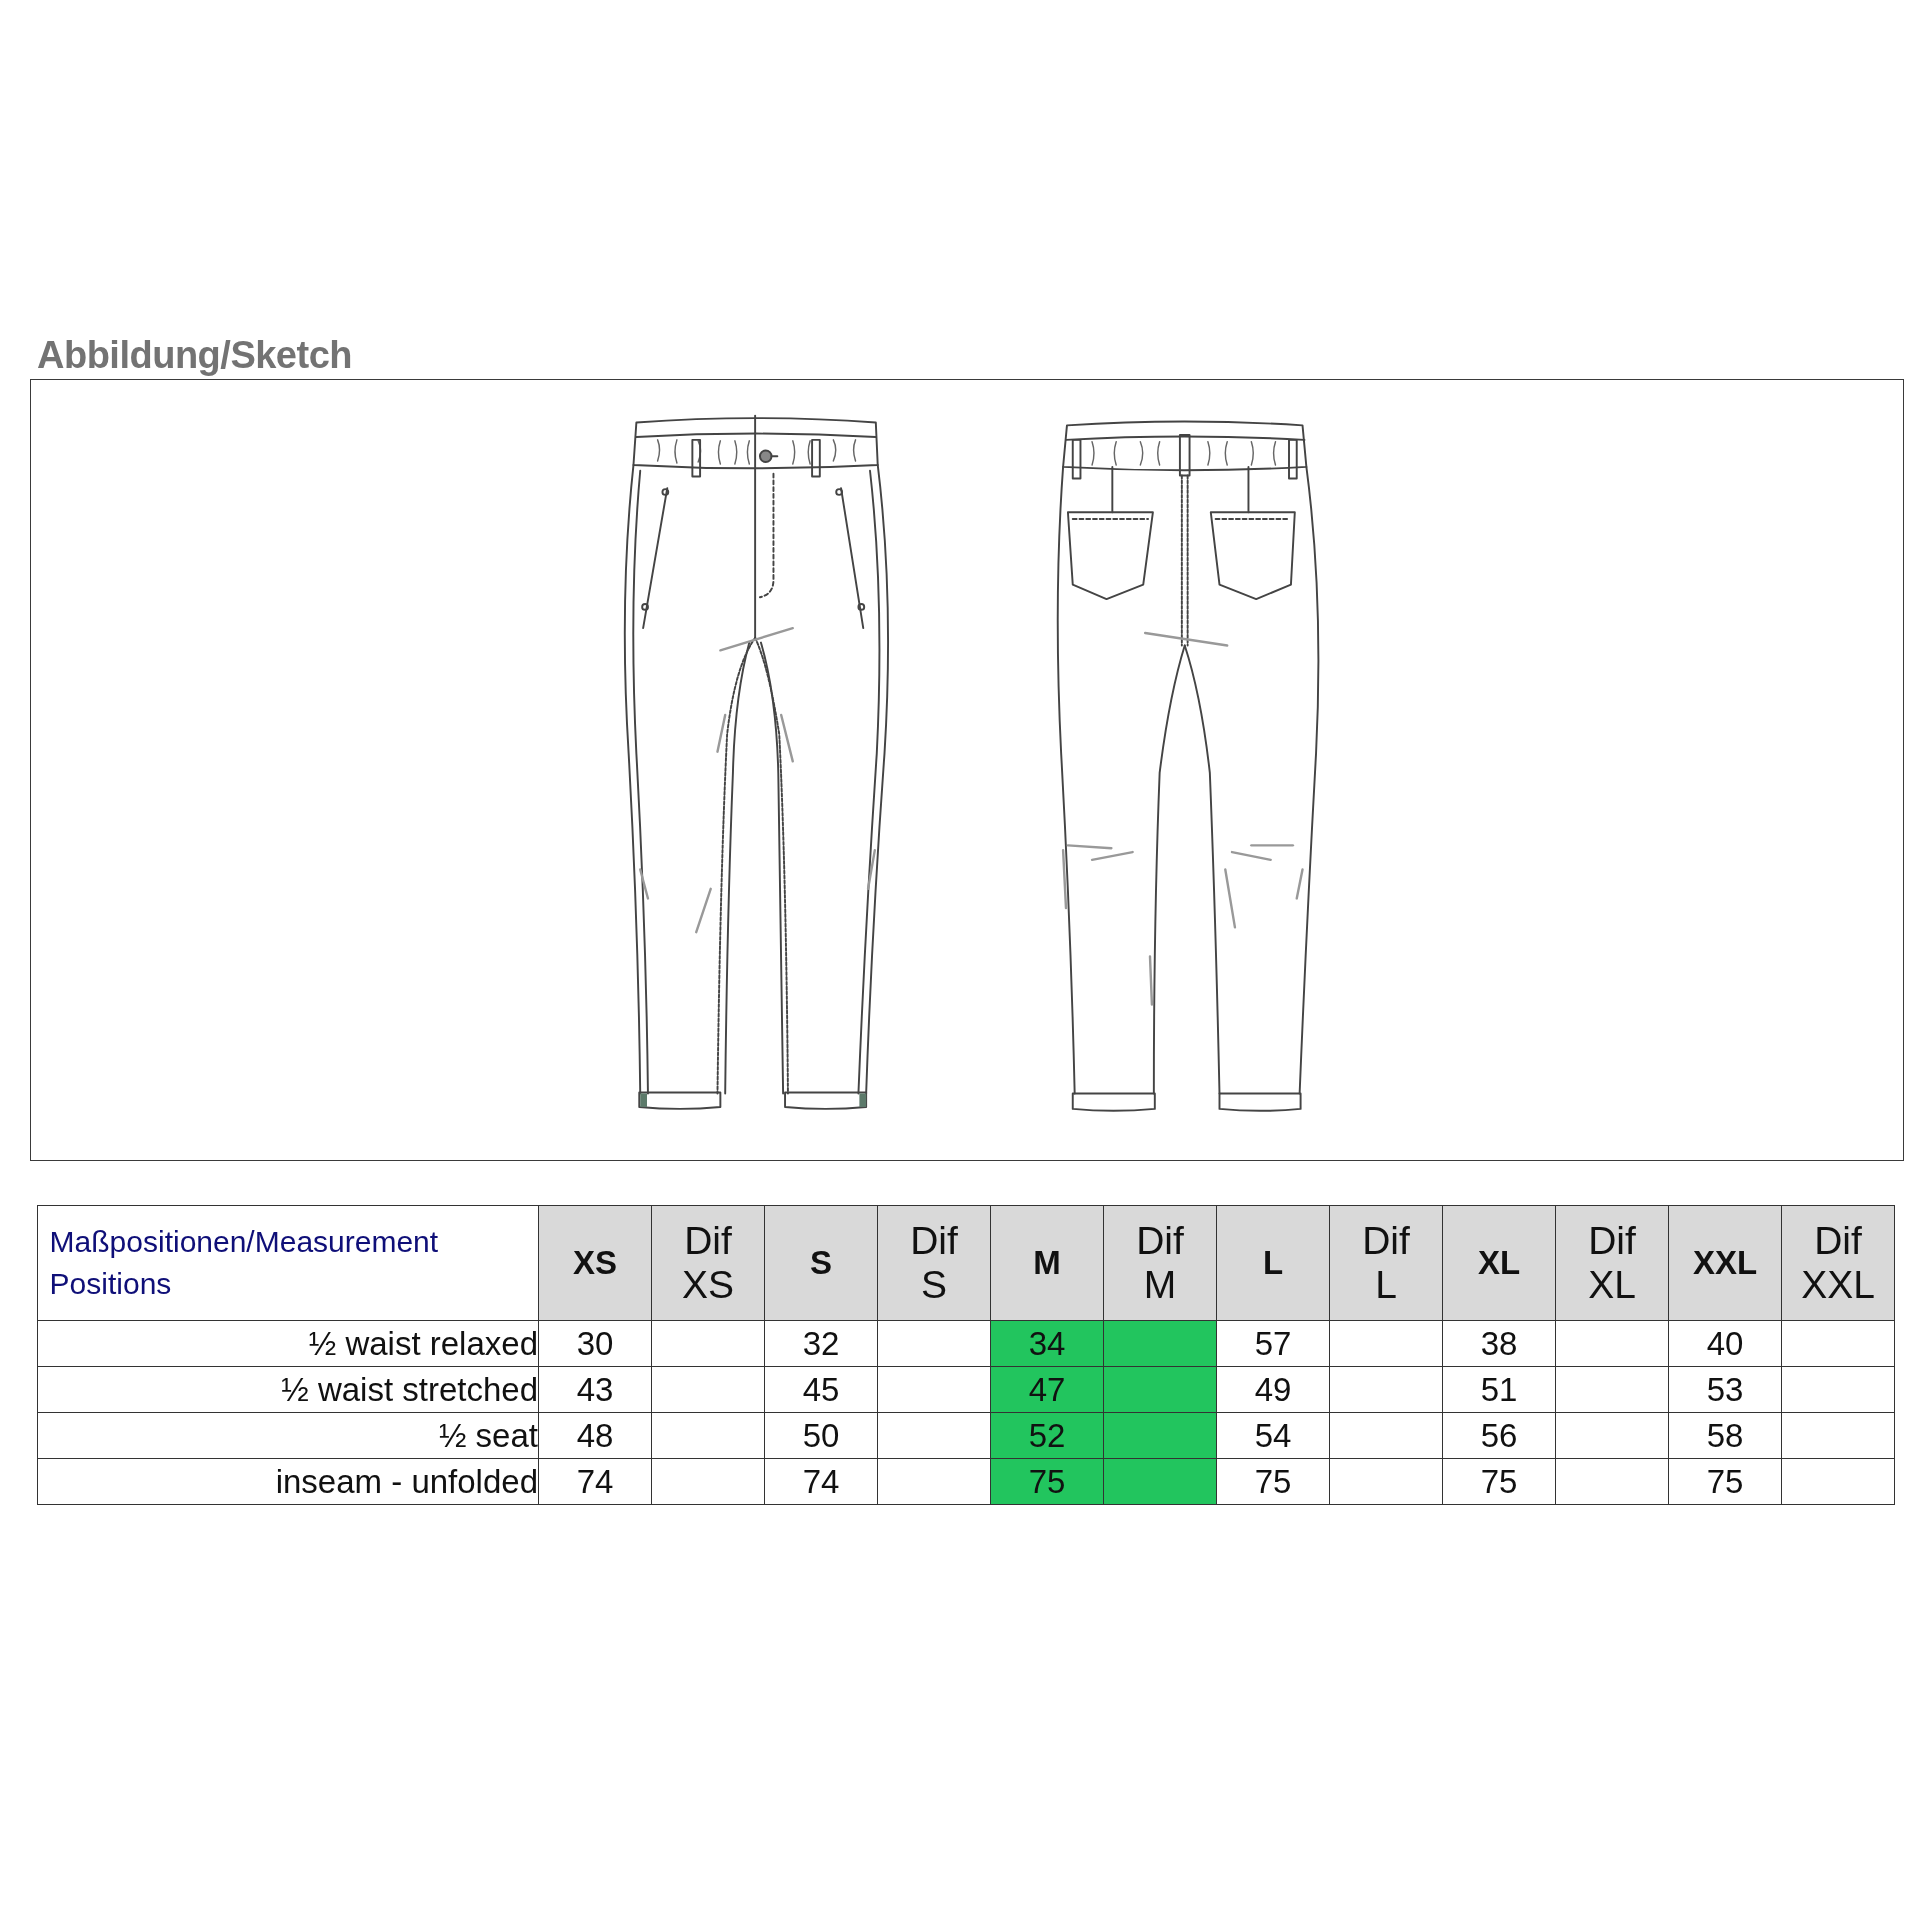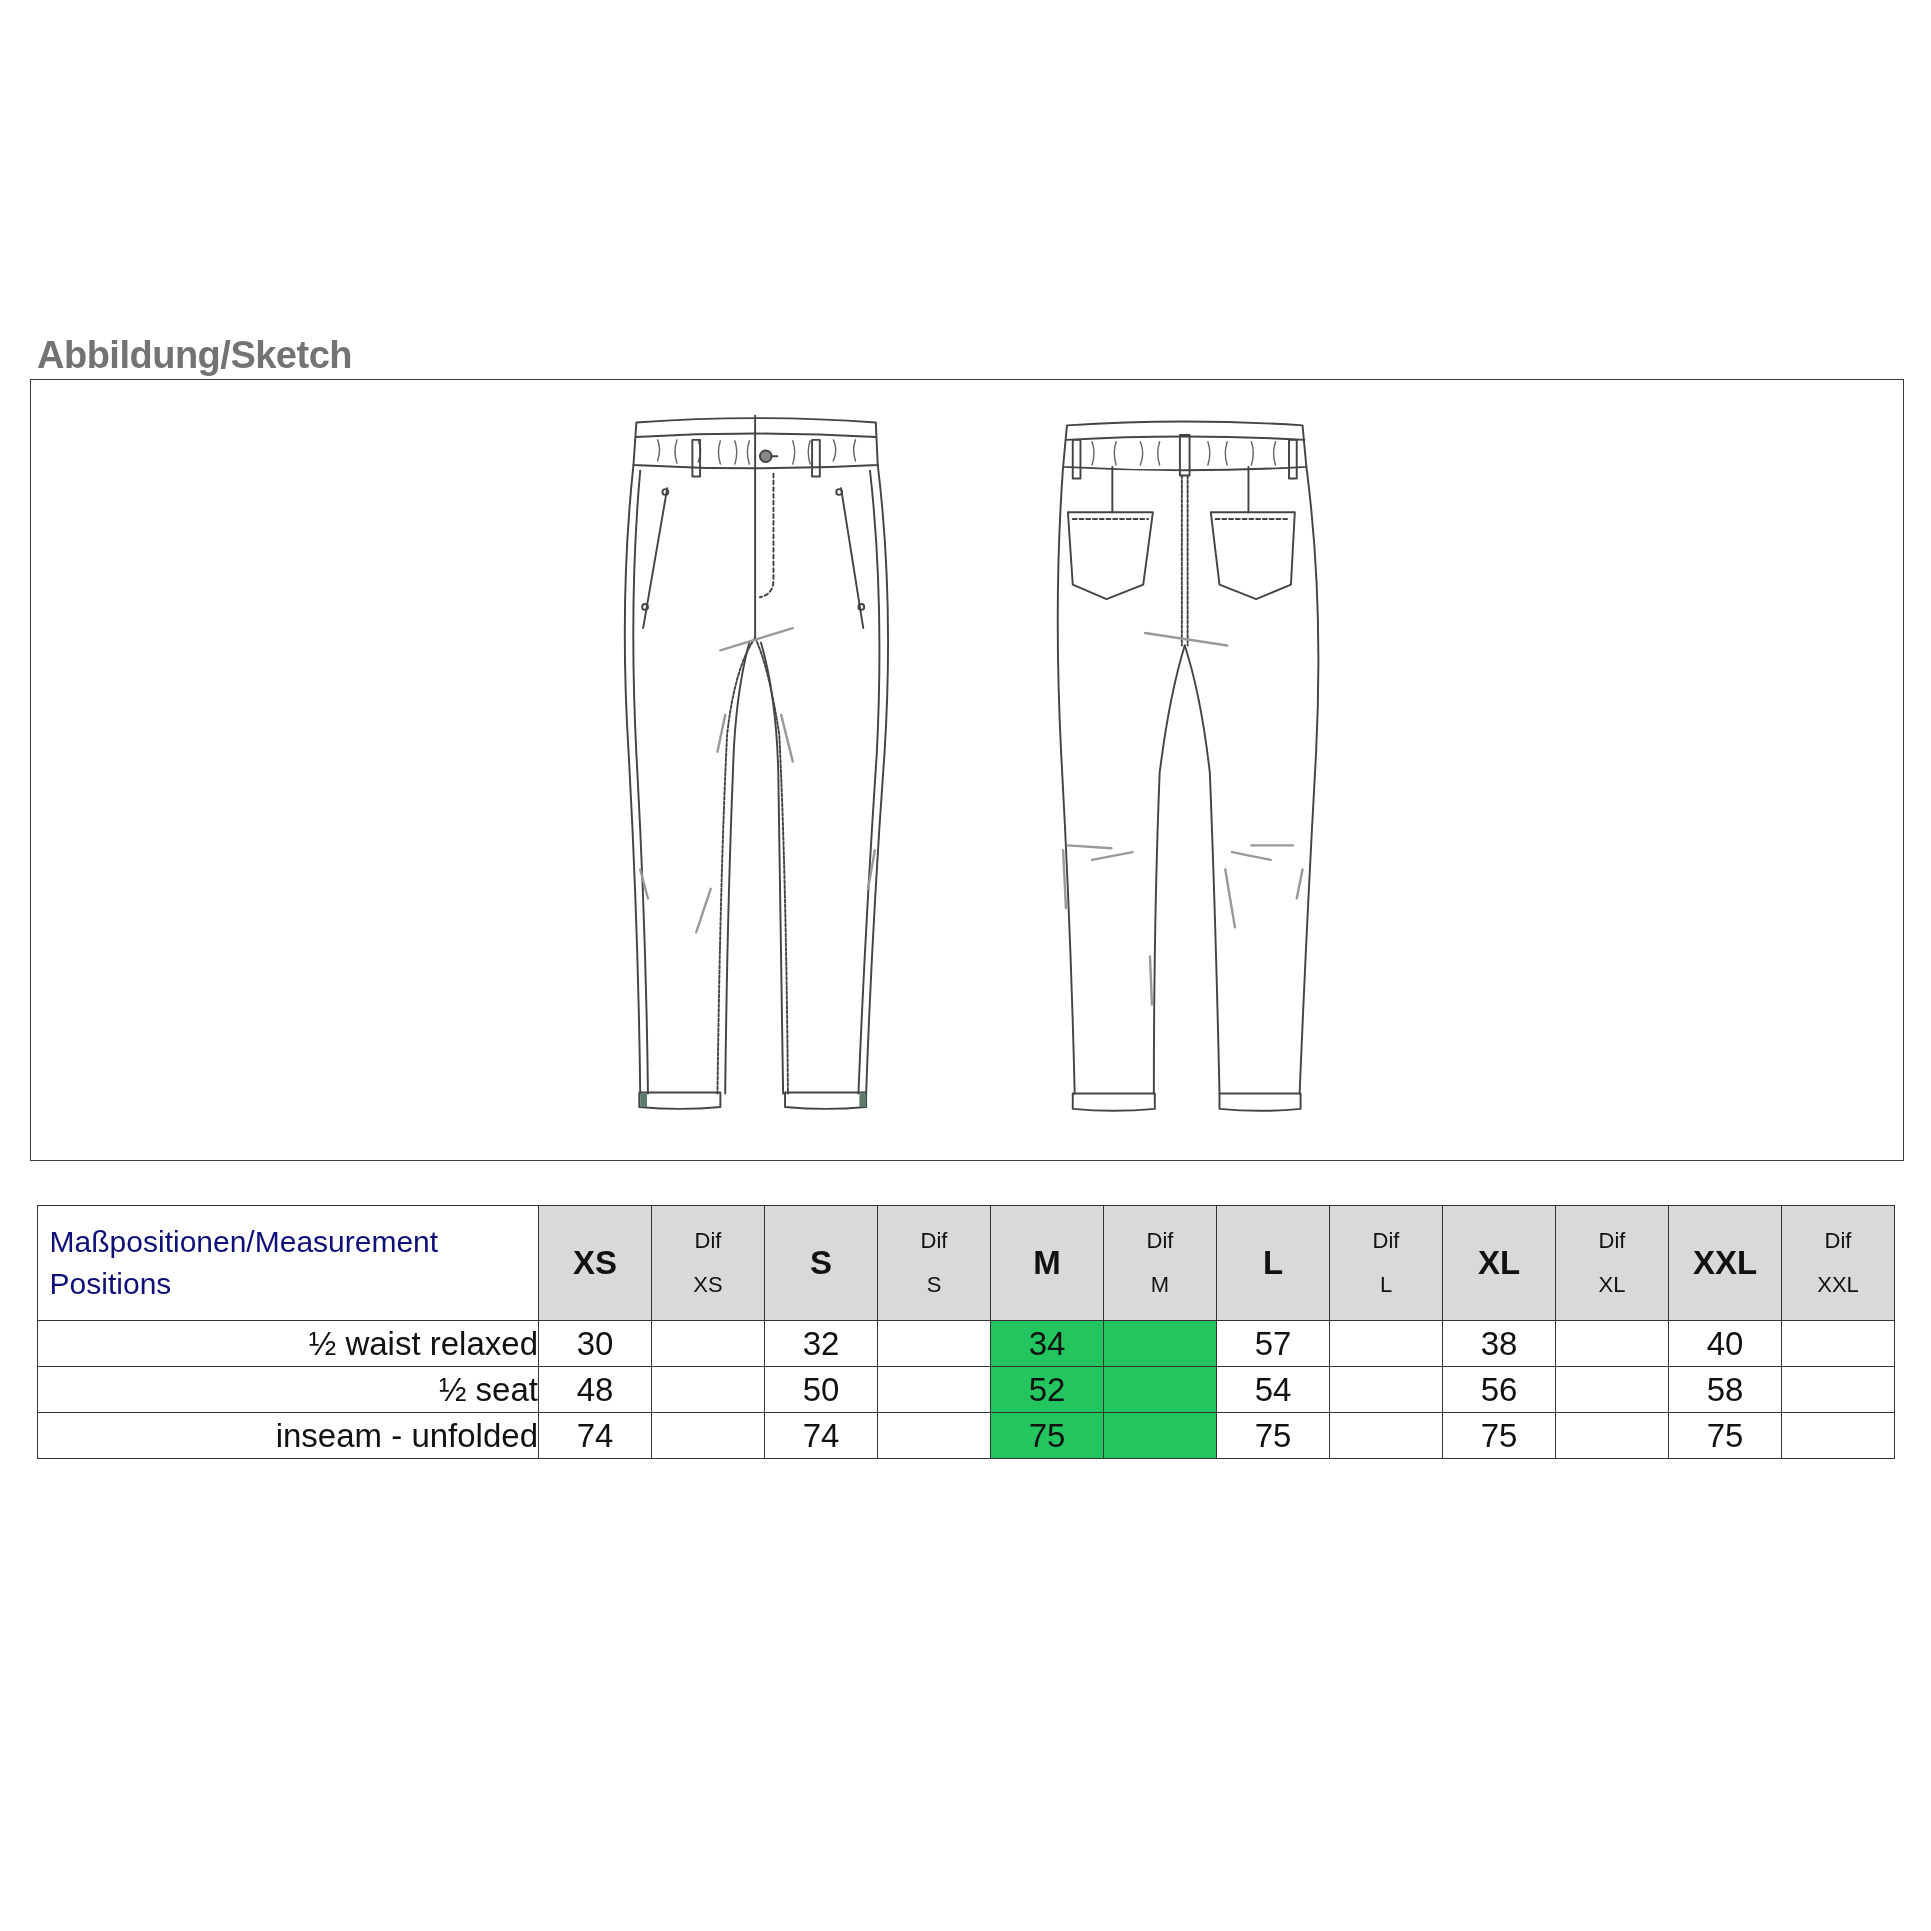--- a/index.html
+++ b/index.html
@@ -11,21 +11,21 @@
          border: 1.9px solid #3a3a3a; box-sizing: border-box; background: #fff; }
   .sketch-svg { position: absolute; left: 0; top: 0; }
   table.size-table { position: absolute; left: 37px; top: 1205px; border-collapse: collapse;
          table-layout: fixed; width: 1488px; }
   .size-table td, .size-table th { border: 1.9px solid #333; padding: 0; text-align: center;
          vertical-align: middle; font-weight: normal; }
   .size-table thead th { background: #d9d9d9; height: 114px; font-size: 33px; }
   .size-table thead th.label-head { background: #ffffff; text-align: left; color: #0f0f78;
          font-size: 30px; line-height: 42px; padding-left: 11.6px; }
   .size-table thead th.size-head { font-weight: bold; font-size: 33px; }
-  .size-table thead th.dif-head { line-height: 44px; font-size: 22px; }
+  .size-table thead th.dif-head { line-height: 44px; font-size: 39px; }
   .size-table thead th span { display: block; }
   .size-table tbody td { height: 45px; font-size: 33px; line-height: 45px; }
   .size-table tbody td.row-label { text-align: right; padding-left: 11.6px; }
   .size-table tbody td.hl { background: #22c55e; }
   col.c-label { width: 501px; }
   col.c-val { width: 113px; }
 </style>
 </head>
 <body>
 
@@ -210,20 +210,35 @@
       <td class="hl">34</td>
         <td class="hl"></td>
       <td>57</td>
         <td></td>
       <td>38</td>
         <td></td>
       <td>40</td>
         <td></td>
     </tr>
     <tr>
+      <td class="row-label">½ waist stretched</td>
+      <td>43</td>
+        <td></td>
+      <td>45</td>
+        <td></td>
+      <td class="hl">47</td>
+        <td class="hl"></td>
+      <td>49</td>
+        <td></td>
+      <td>51</td>
+        <td></td>
+      <td>53</td>
+        <td></td>
+    </tr>
+    <tr>
       <td class="row-label">½ seat</td>
       <td>48</td>
         <td></td>
       <td>50</td>
         <td></td>
       <td class="hl">52</td>
         <td class="hl"></td>
       <td>54</td>
         <td></td>
       <td>56</td>

